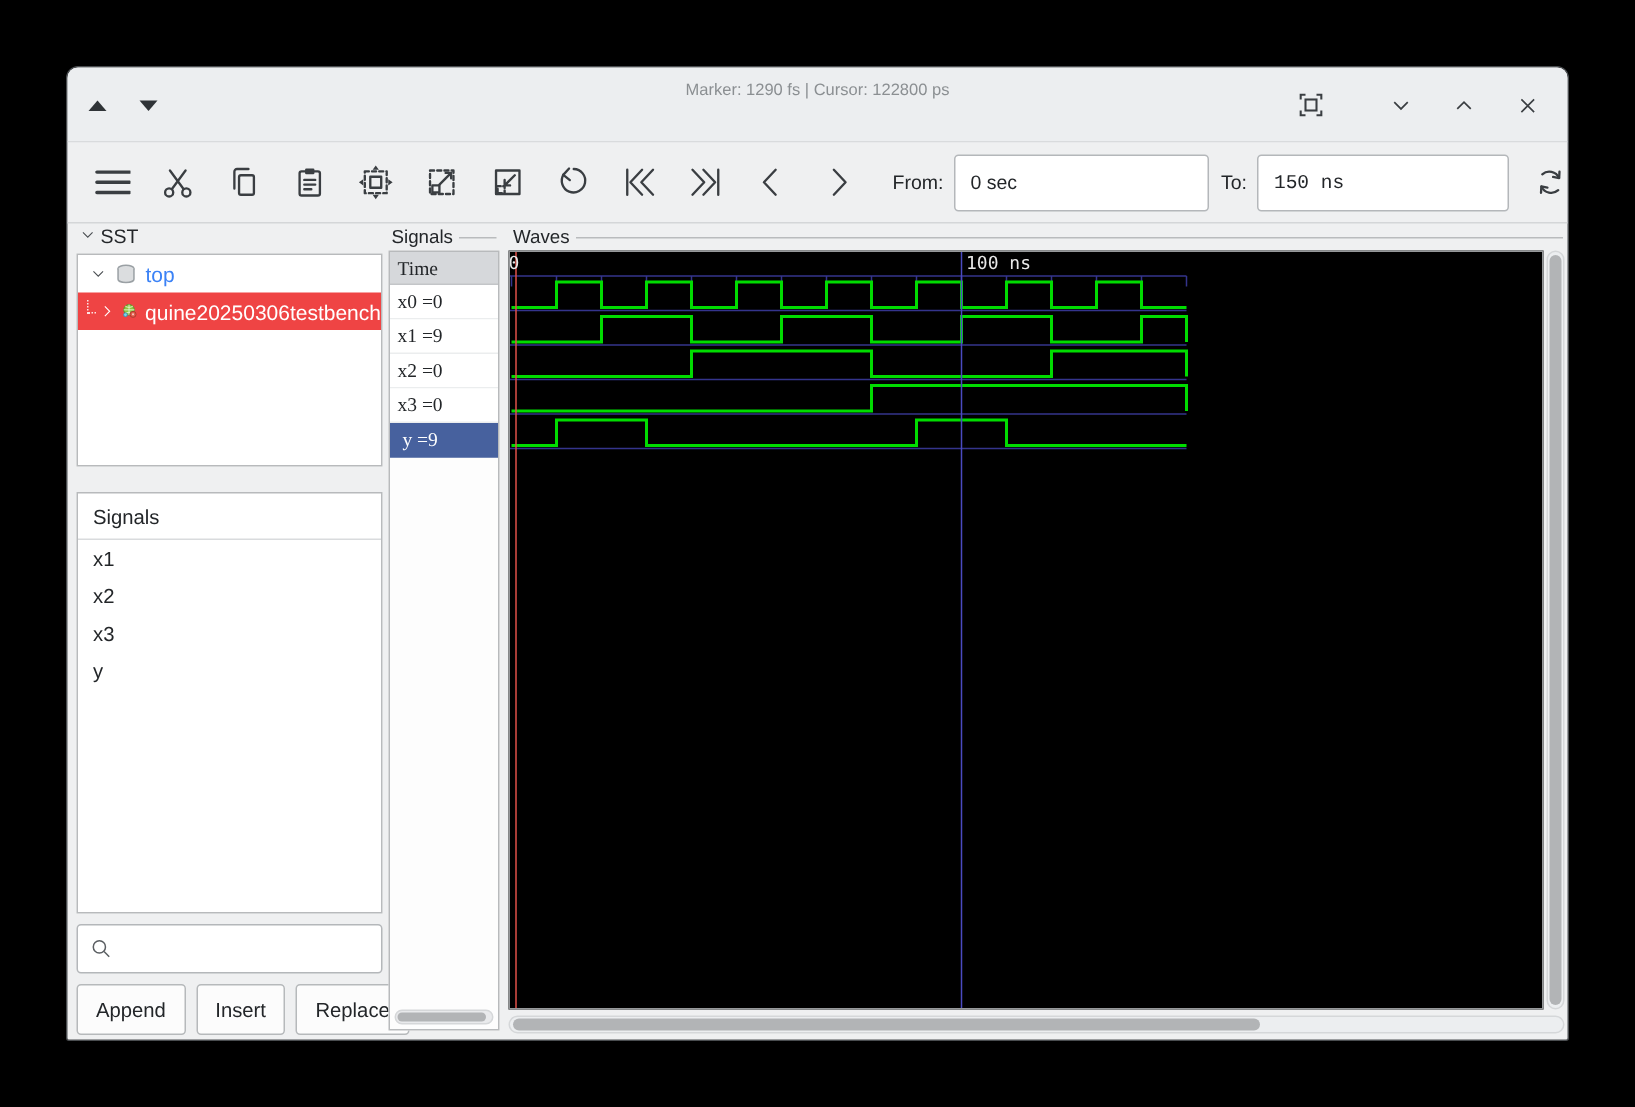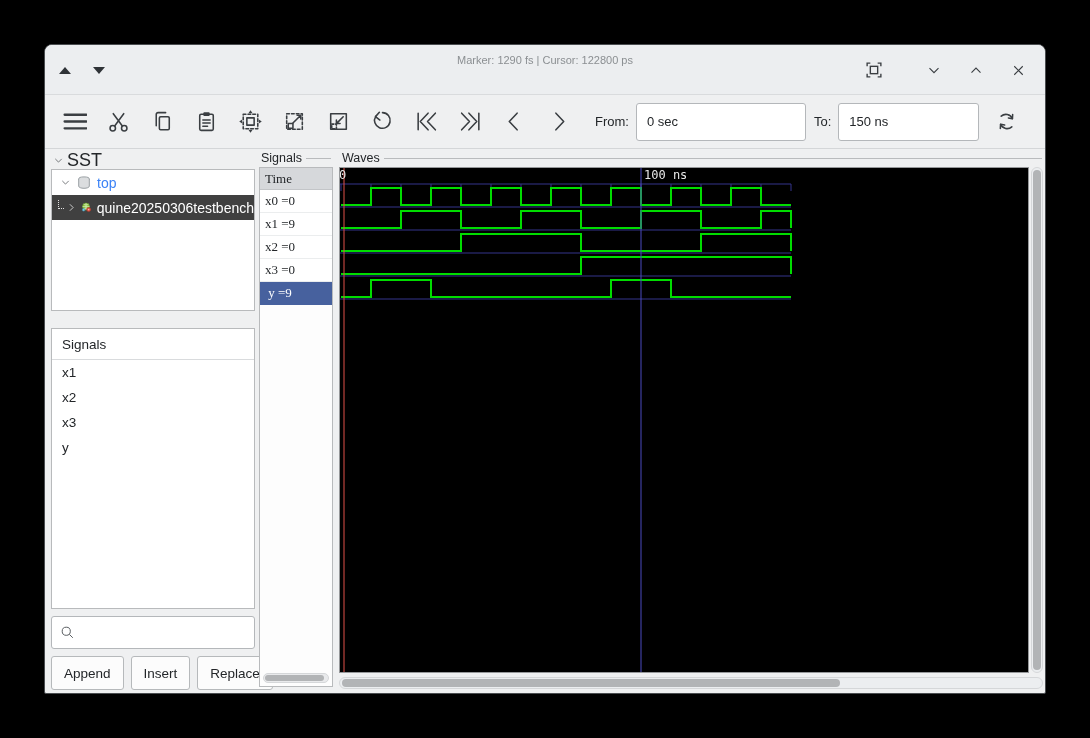--- a/index.html
+++ b/index.html
@@ -19,27 +19,27 @@
   .tb-btn{width:22px;height:22px;display:flex;align-items:center;justify-content:center;cursor:pointer;}
   .tb-btn svg{stroke:#3a3e42;fill:none;stroke-width:1.5;}
   .tb-btn.tile{margin-right:18px;}
   
   .toolbar{position:absolute;left:0;top:50px;width:100%;height:54px;display:flex;align-items:center;padding-left:14px;border-bottom:1px solid #d4d6d8;background:#eff0f1;}
   .tool{width:30px;height:30px;margin-right:14px;display:flex;align-items:center;justify-content:center;cursor:pointer;border-radius:3px;flex:0 0 auto;}
   .tool svg{width:25px;height:25px;stroke:#3a3e42;fill:none;stroke-width:1.5;stroke-linecap:round;stroke-linejoin:round;}
   .tb-label{font-size:13px;color:#232629;margin:0 7px 0 8px;flex:0 0 auto;}
   .tb-input{height:38px;border:1px solid #b4b7ba;border-radius:3px;background:#fff;color:#232629;font-size:13px;padding:0 10px;flex:0 0 auto;}
   .tb-input.from{width:170px;}
-  .tb-input.to{width:141px;}
-  
-  .sst-head{position:absolute;left:8px;top:105px;display:flex;align-items:flex-start;gap:3px;font-size:18px;color:#232629;}
+  .tb-input.to{width:168px;font-family:Liberation Mono, monospace;}
+  
+  .sst-head{position:absolute;left:8px;top:105px;display:flex;align-items:flex-start;gap:3px;font-size:13px;color:#232629;}
   .chev svg{stroke:#4a4e52;fill:none;stroke-width:1.6;}
   .tree-box{position:absolute;left:6px;top:124px;width:204px;height:142px;background:#fff;border:1px solid #b8babc;overflow:hidden;}
   .tree-row{height:25px;display:flex;align-items:center;font-size:14px;color:#3b82f6;white-space:nowrap;overflow:hidden;}
-  .tree-row.sel{background:#404040;color:#fff;}
+  .tree-row.sel{background:#ef4444;color:#fff;}
   .tree-row .pad{flex:0 0 auto;}
   .connector{width:9px;height:9px;border-left:1px dotted rgba(255,255,255,.85);border-bottom:1px dotted rgba(255,255,255,.85);margin:-6px 2px 0 6px;}
   .left-list{position:absolute;left:6px;top:283px;width:204px;height:281px;background:#fff;border:1px solid #b8babc;}
   .left-list .hdr{height:31px;display:flex;align-items:center;padding-left:10px;font-size:13.5px;color:#232629;border-bottom:1px solid #d9dbdd;}
   .left-list .row{height:25px;display:flex;align-items:center;padding-left:10px;font-size:13.5px;color:#232629;cursor:default;}
   .search{position:absolute;left:6px;top:571px;width:204px;height:33px;background:#fff;border:1px solid #b4b7ba;border-radius:3px;display:flex;align-items:center;padding-left:8px;gap:6px;}
   .search svg{stroke:#5a5e62;fill:none;stroke-width:1.6;}
   .search input{border:none;outline:none;flex:1;font-size:13px;font-family:"Liberation Sans",sans-serif;background:transparent;min-width:0;}
   .btn-row{position:absolute;left:6px;top:611px;width:204px;display:flex;gap:7px;}
   .btn{height:34px;background:#fcfcfc;border:1px solid #b6b9bb;border-radius:3px;font-size:13.5px;color:#232629;display:flex;align-items:center;justify-content:center;cursor:pointer;padding:0 12px;}

